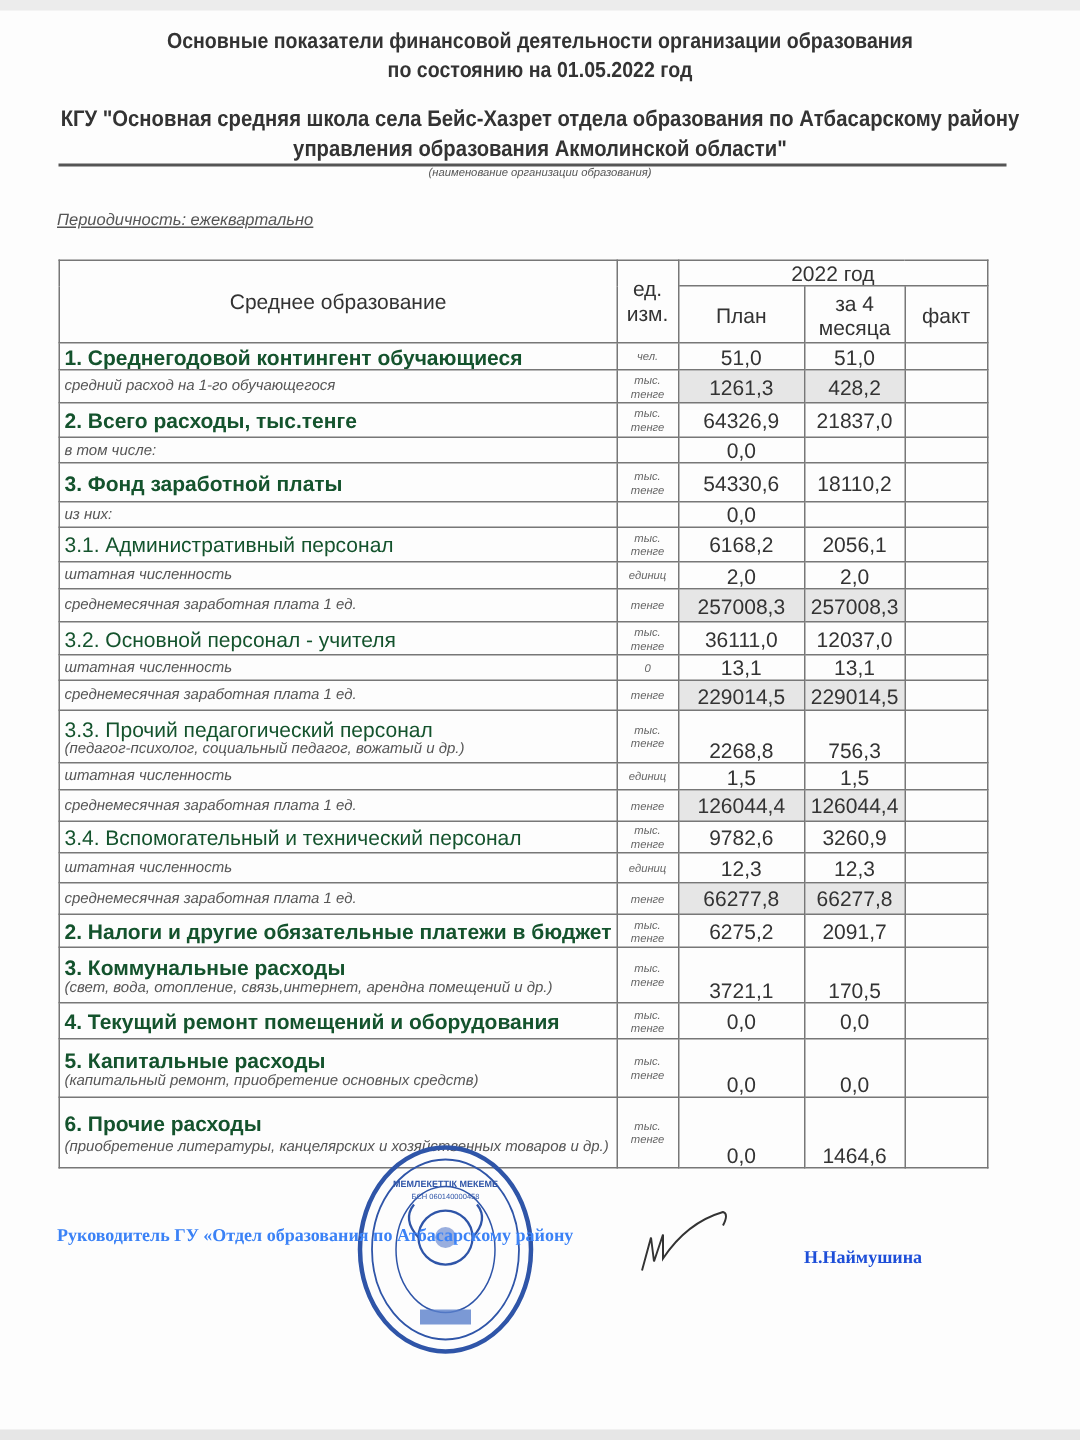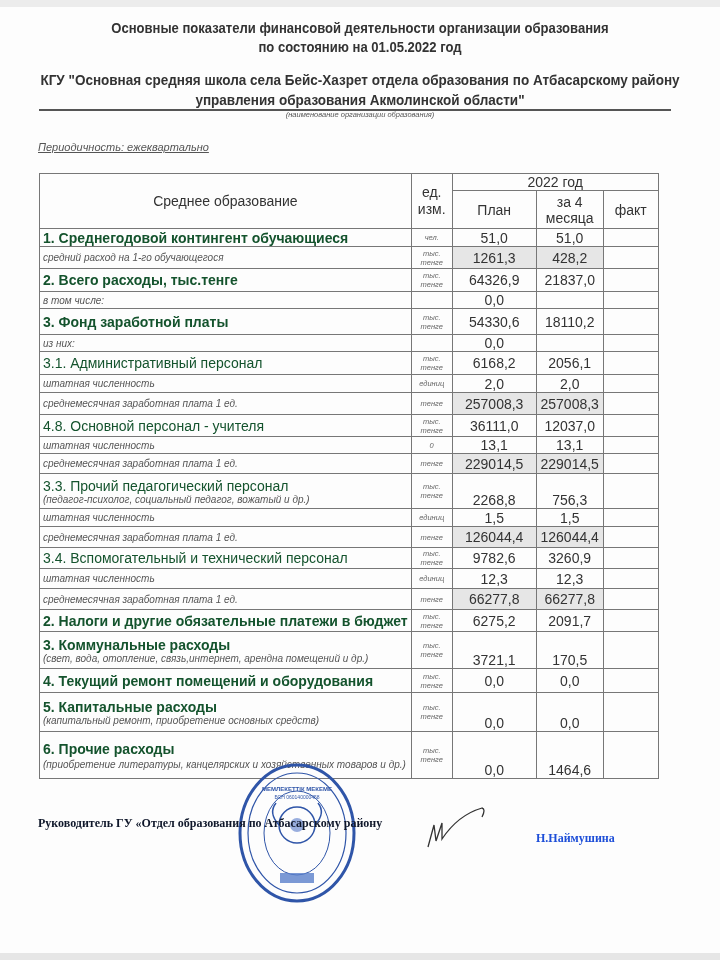--- a/index.html
+++ b/index.html
@@ -24,21 +24,21 @@
   .c-item { width:354px; } .c-unit { width:41px; } .c-plan { width:84px; } .c-four { width:67px; } .c-fact { width:55px; }
   .item-main { font-size:14px; color:#14532d; white-space:nowrap; }
   .item-main.bold { font-weight:bold; }
   .item-sub { font-size:10px; font-style:italic; color:#555; white-space:nowrap; }
   .unit { font-size:7.5px; font-style:italic; color:#666; text-align:center; line-height:9px; }
   .num { font-size:14px; text-align:center; color:#333; }
   .num.bold { font-weight:normal; }
   .num.shade { background:#e6e6e6; }
   .num.bottom { vertical-align:bottom; }
   .sig-left { position:absolute; left:38px; top:815px; font-family:"Liberation Serif", serif;
-              font-weight:bold; font-size:12px; color:#0f172a; line-height:17px; }
+              font-weight:bold; font-size:12px; color:#3b82f6; line-height:17px; }
   .sig-name { position:absolute; left:536px; top:831px; font-family:"Liberation Serif", serif;
               font-weight:bold; font-size:12px; color:#1d4ed8; }
   .stamp { position:absolute; left:238px; top:763px; width:118px; height:140px; }
   .signature { position:absolute; left:420px; top:803px; width:70px; height:50px; }
 </style>
 </head>
 <body>
 
 <div class="topbar"></div>
 
@@ -147,21 +147,21 @@
         <td>
           <div class="item-sub">среднемесячная заработная плата 1 ед.</div>
         </td>
         <td class="unit">тенге</td>
         <td class="num shade">257008,3</td>
         <td class="num shade">257008,3</td>
         <td class="num"></td>
       </tr>
       <tr style="height: 22px;">
         <td>
-          <div class="item-main">4.8. Основной персонал - учителя</div>
+          <div class="item-main">3.2. Основной персонал - учителя</div>
         </td>
         <td class="unit">тыс. тенге</td>
         <td class="num">36111,0</td>
         <td class="num">12037,0</td>
         <td class="num"></td>
       </tr>
       <tr style="height: 16px;">
         <td>
           <div class="item-sub">штатная численность</div>
         </td>

